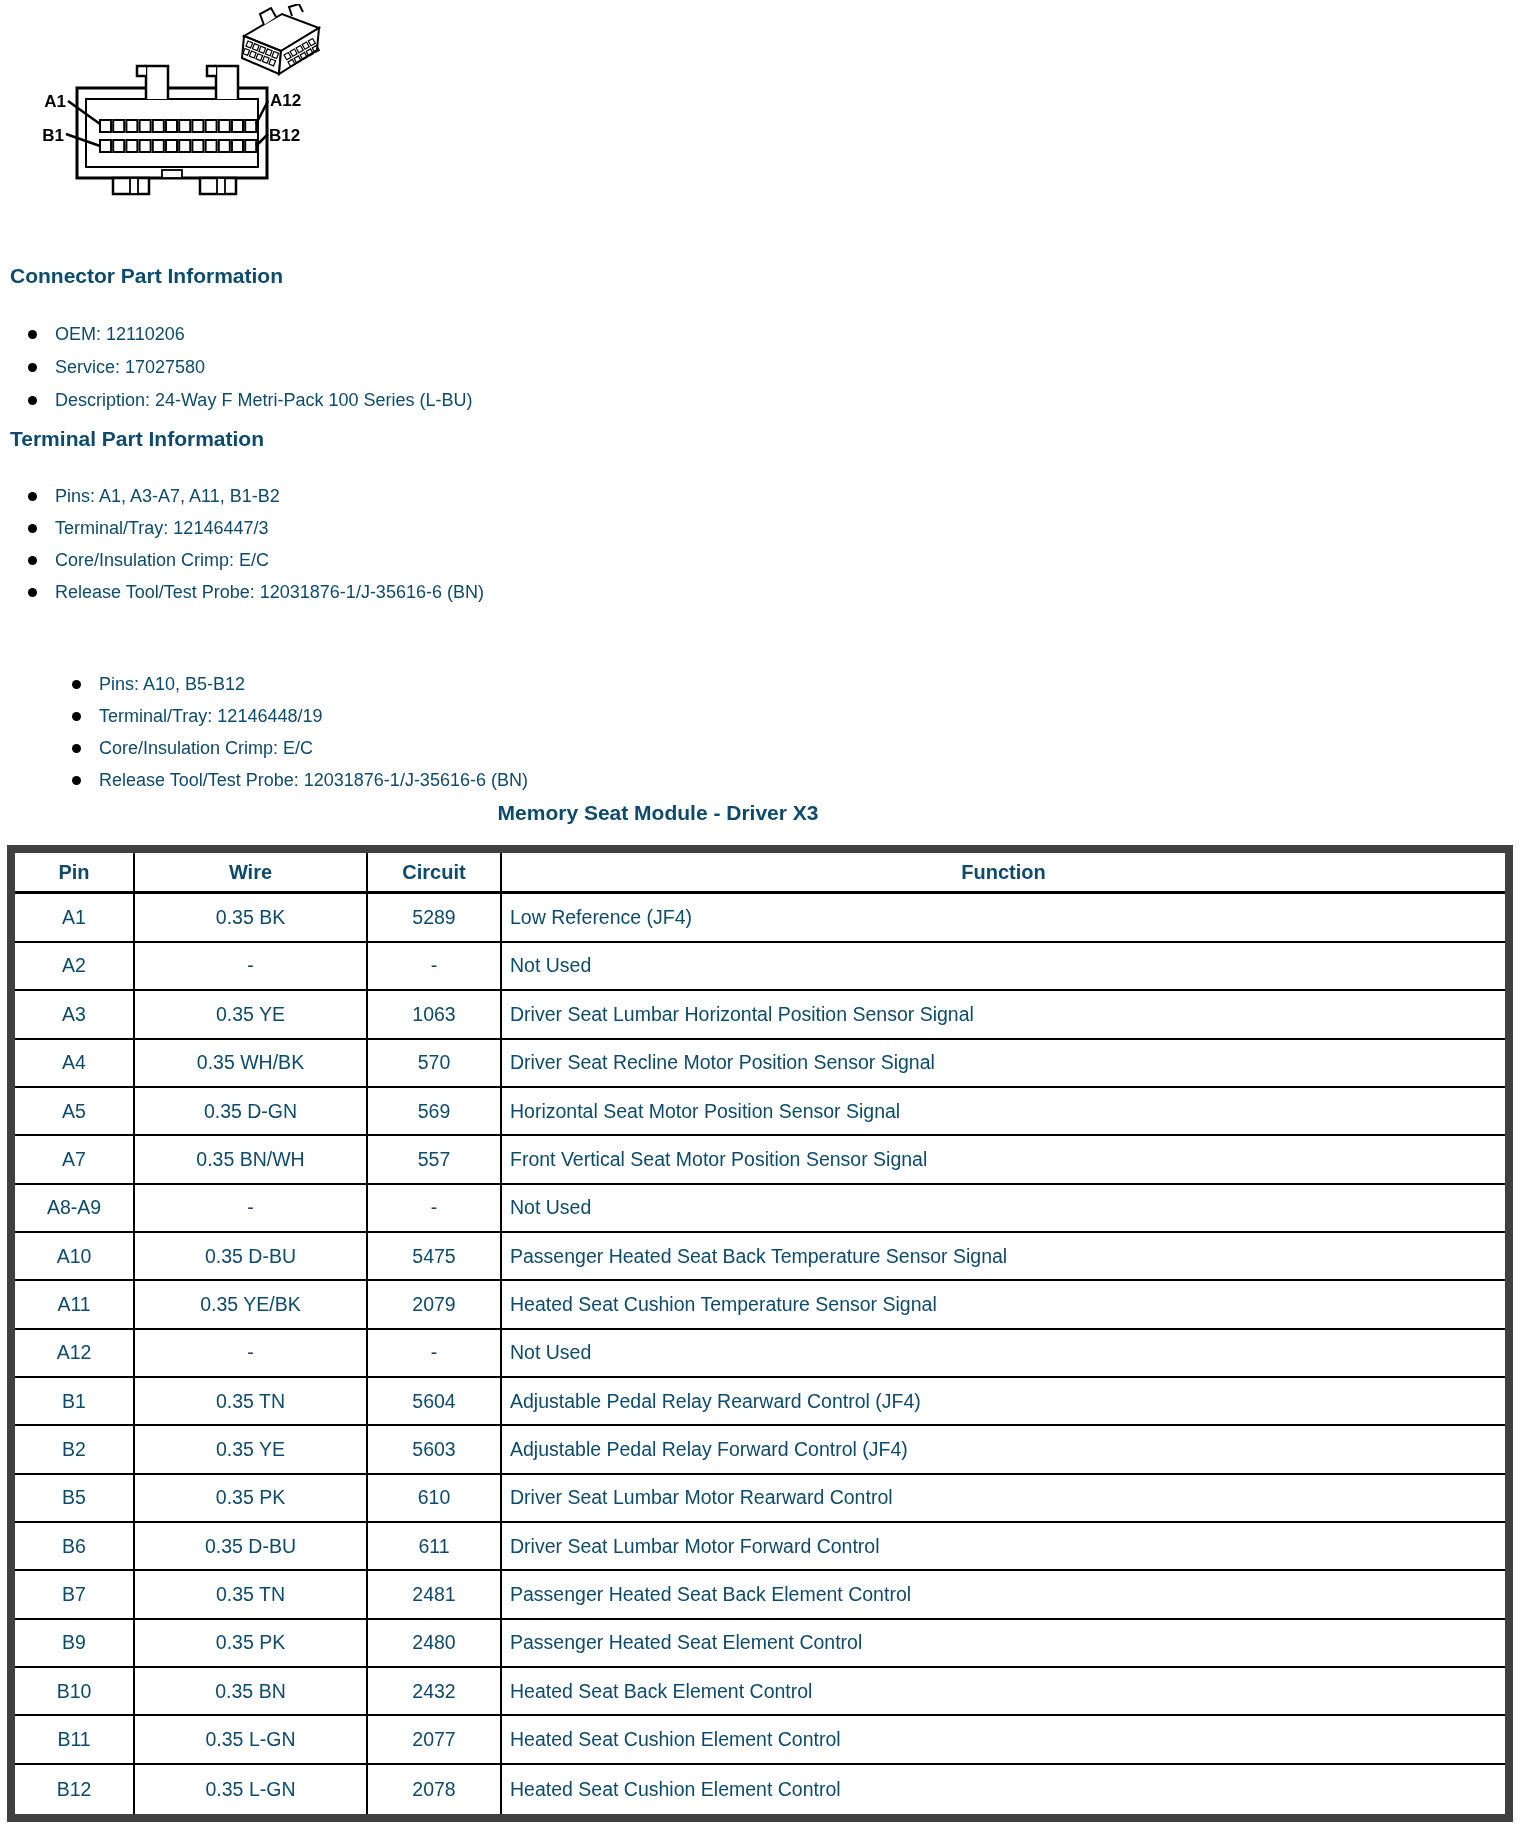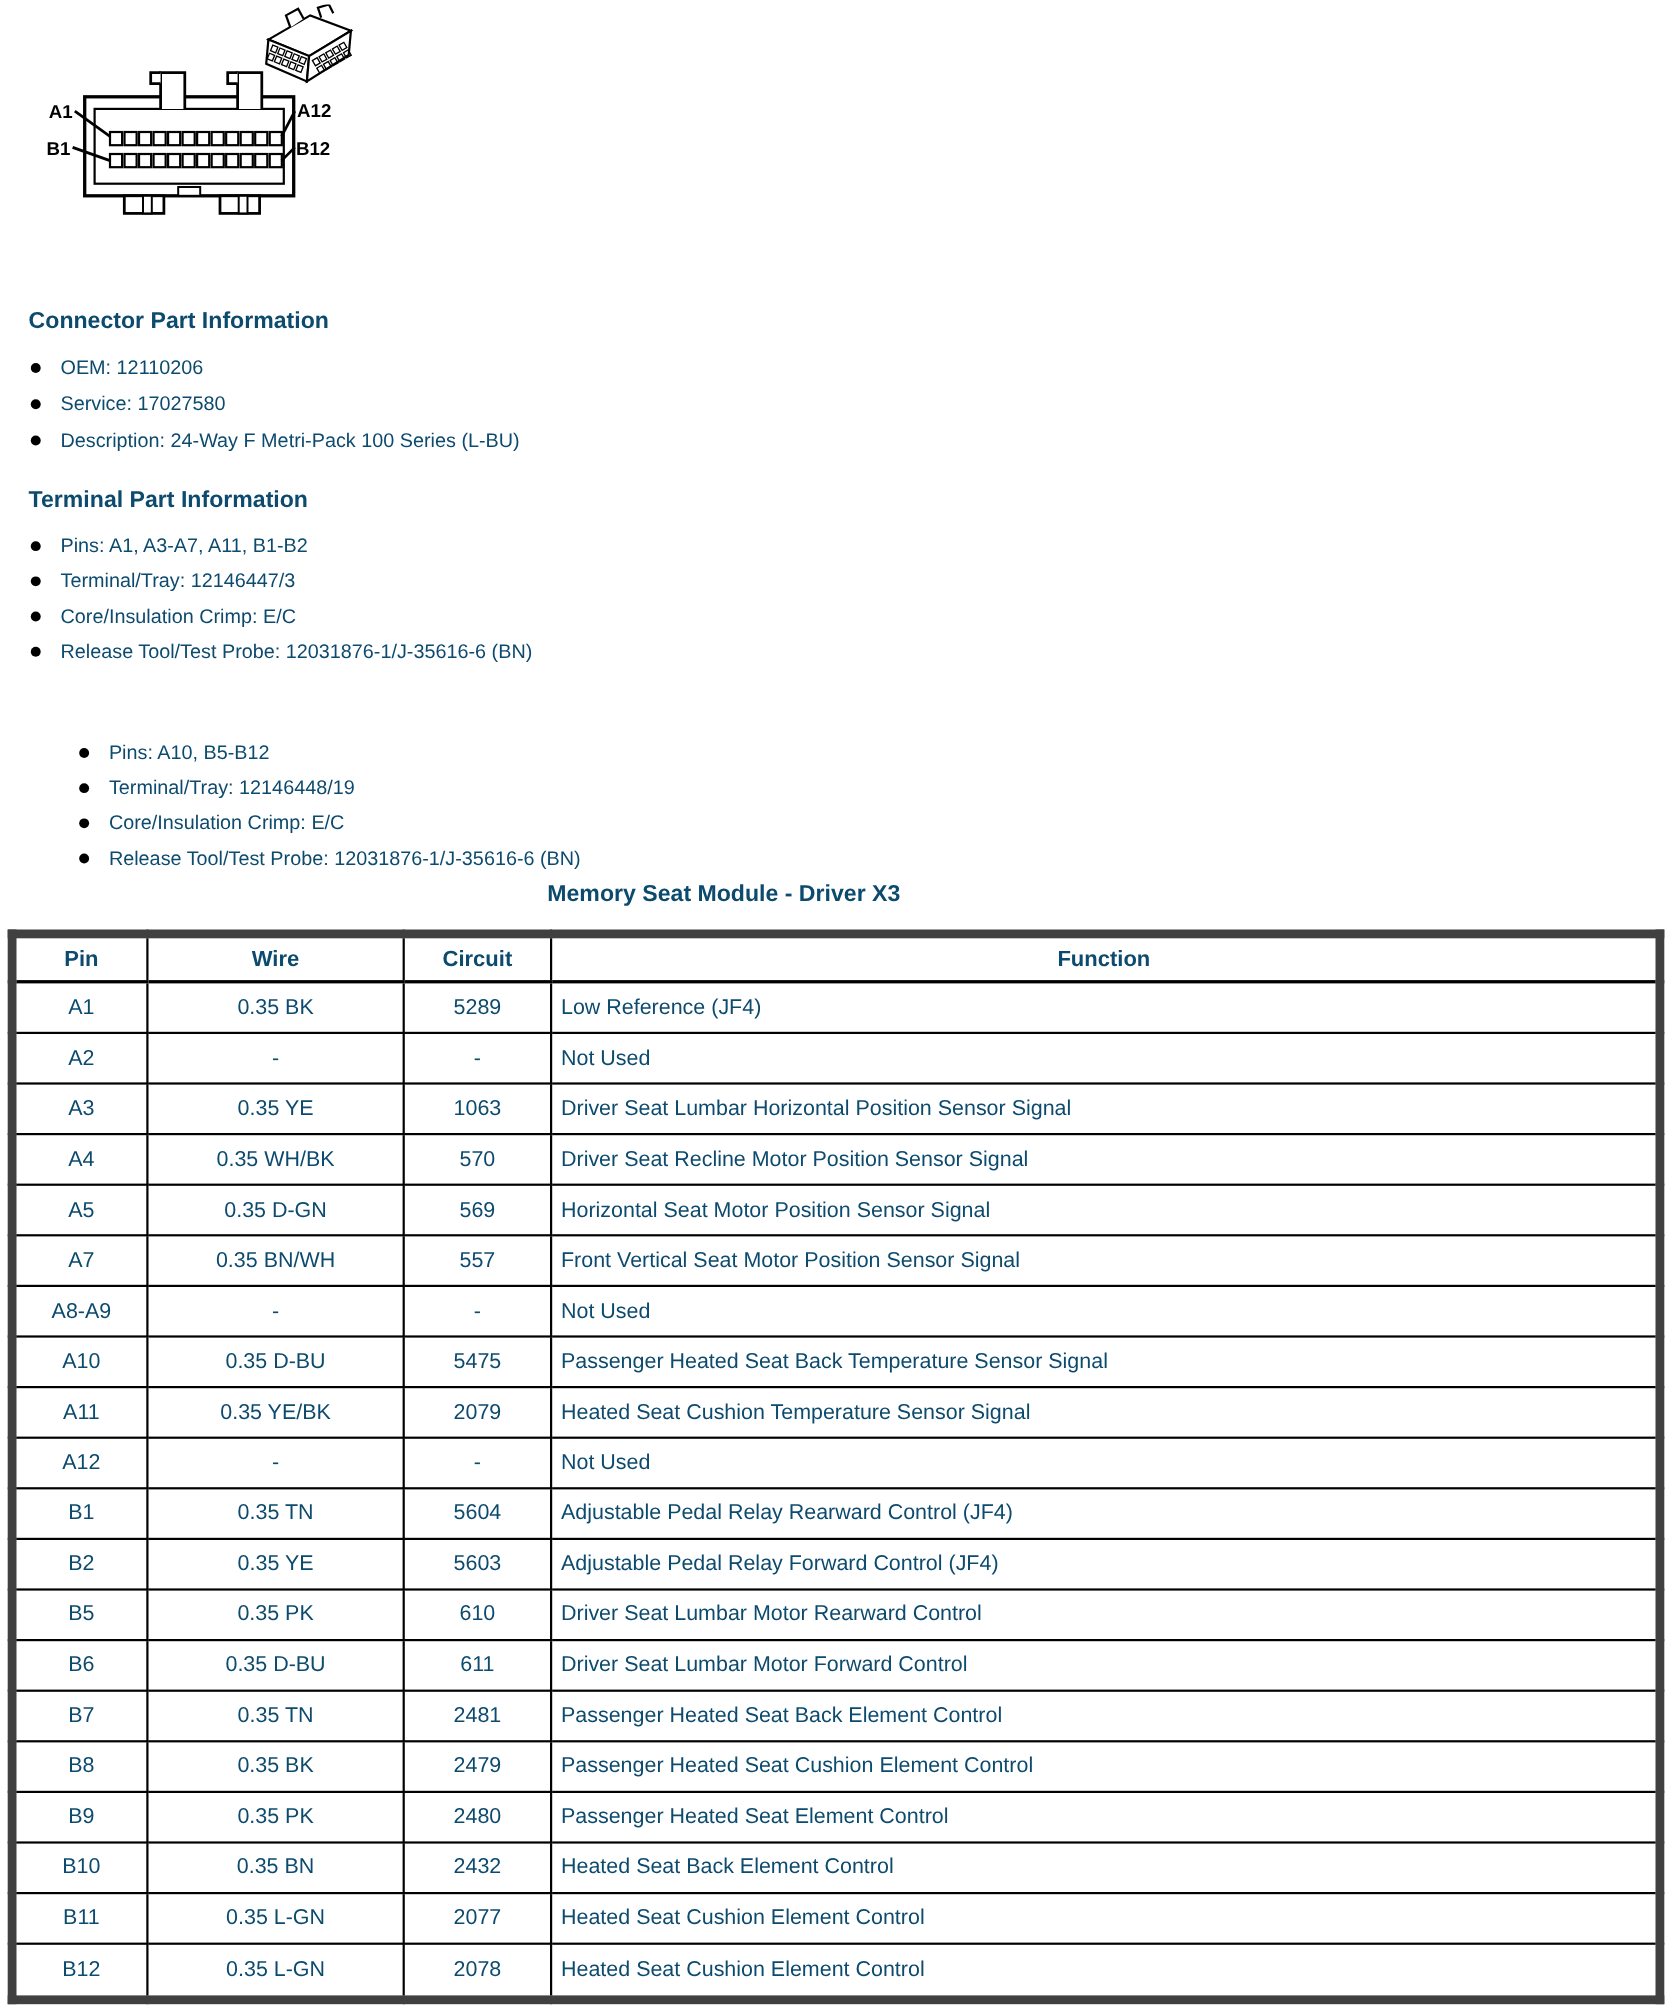--- a/index.html
+++ b/index.html
@@ -7,21 +7,21 @@
     position:relative;
     width:1520px;height:1830px;
     background:#fff;color:#0c4a6e;
     font-family:"Liberation Sans", sans-serif;
     overflow:hidden;
   }
   .connector-figure{position:absolute;top:4px;left:20px;}
   .fig-line{stroke:#000;fill:none;}
   .fig-label{font-family:"Liberation Sans",sans-serif;font-size:17px;font-weight:bold;fill:#000;stroke:none;}
   h1.sec{
-    position:absolute;left:10px;margin:16px;
+    position:absolute;left:10px;margin:0;
     font-size:21px;font-weight:bold;line-height:24px;
   }
   #conn-heading{top:264px;}
   #term-heading{top:427px;}
   ul.bullets{list-style:none;margin:0;padding:0;position:absolute;left:0;width:1200px;}
   ul.bullets li{height:32px;display:flex;align-items:center;font-size:18px;}
   ul.bullets li::before{
     content:"";width:9px;height:9px;border-radius:50%;
     background:#000;margin-left:28px;margin-right:18px;flex:none;
   }
@@ -263,26 +263,20 @@
           <td>611</td>
           <td class="fn">Driver Seat Lumbar Motor Forward Control</td>
         </tr>
         <tr>
           <td>B7</td>
           <td>0.35 TN</td>
           <td>2481</td>
           <td class="fn">Passenger Heated Seat Back Element Control</td>
         </tr>
         <tr>
-          <td>B8</td>
-          <td>0.35 BK</td>
-          <td>2479</td>
-          <td class="fn">Passenger Heated Seat Cushion Element Control</td>
-        </tr>
-        <tr>
           <td>B9</td>
           <td>0.35 PK</td>
           <td>2480</td>
           <td class="fn">Passenger Heated Seat Element Control</td>
         </tr>
         <tr>
           <td>B10</td>
           <td>0.35 BN</td>
           <td>2432</td>
           <td class="fn">Heated Seat Back Element Control</td>

